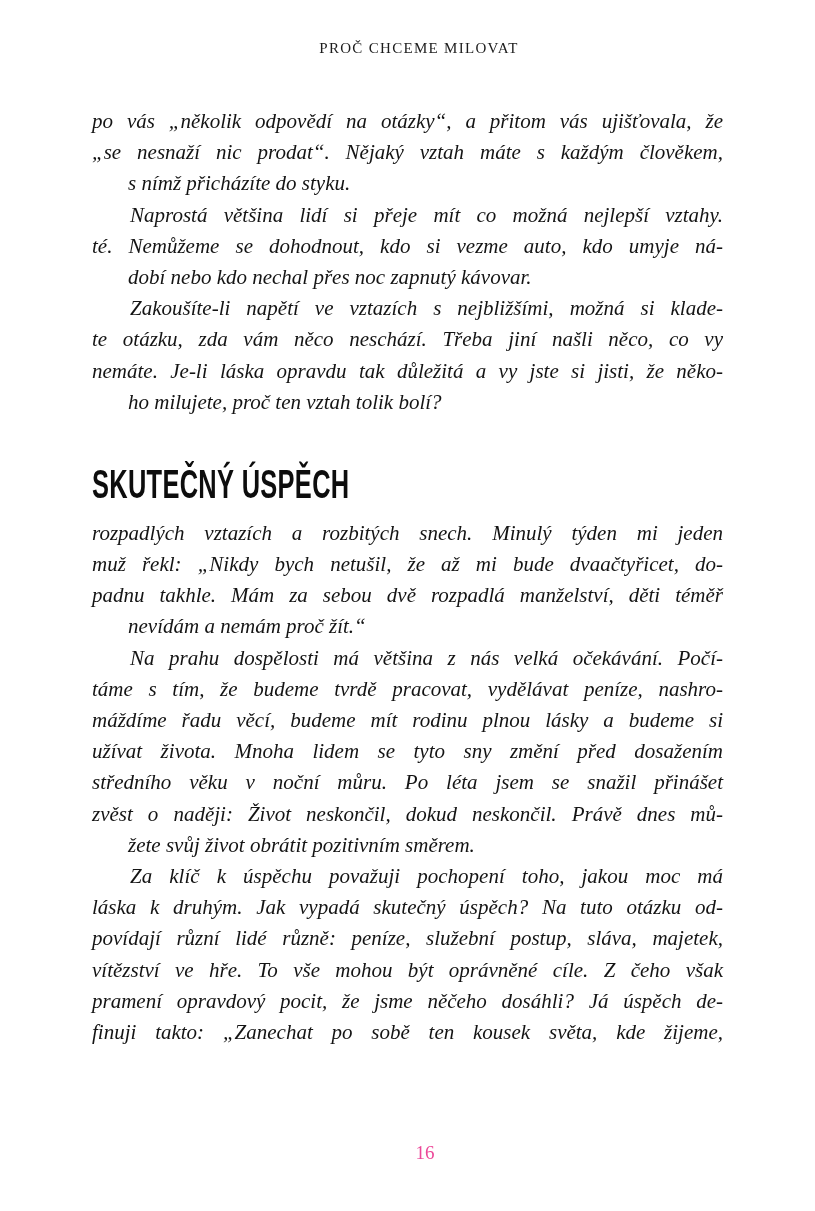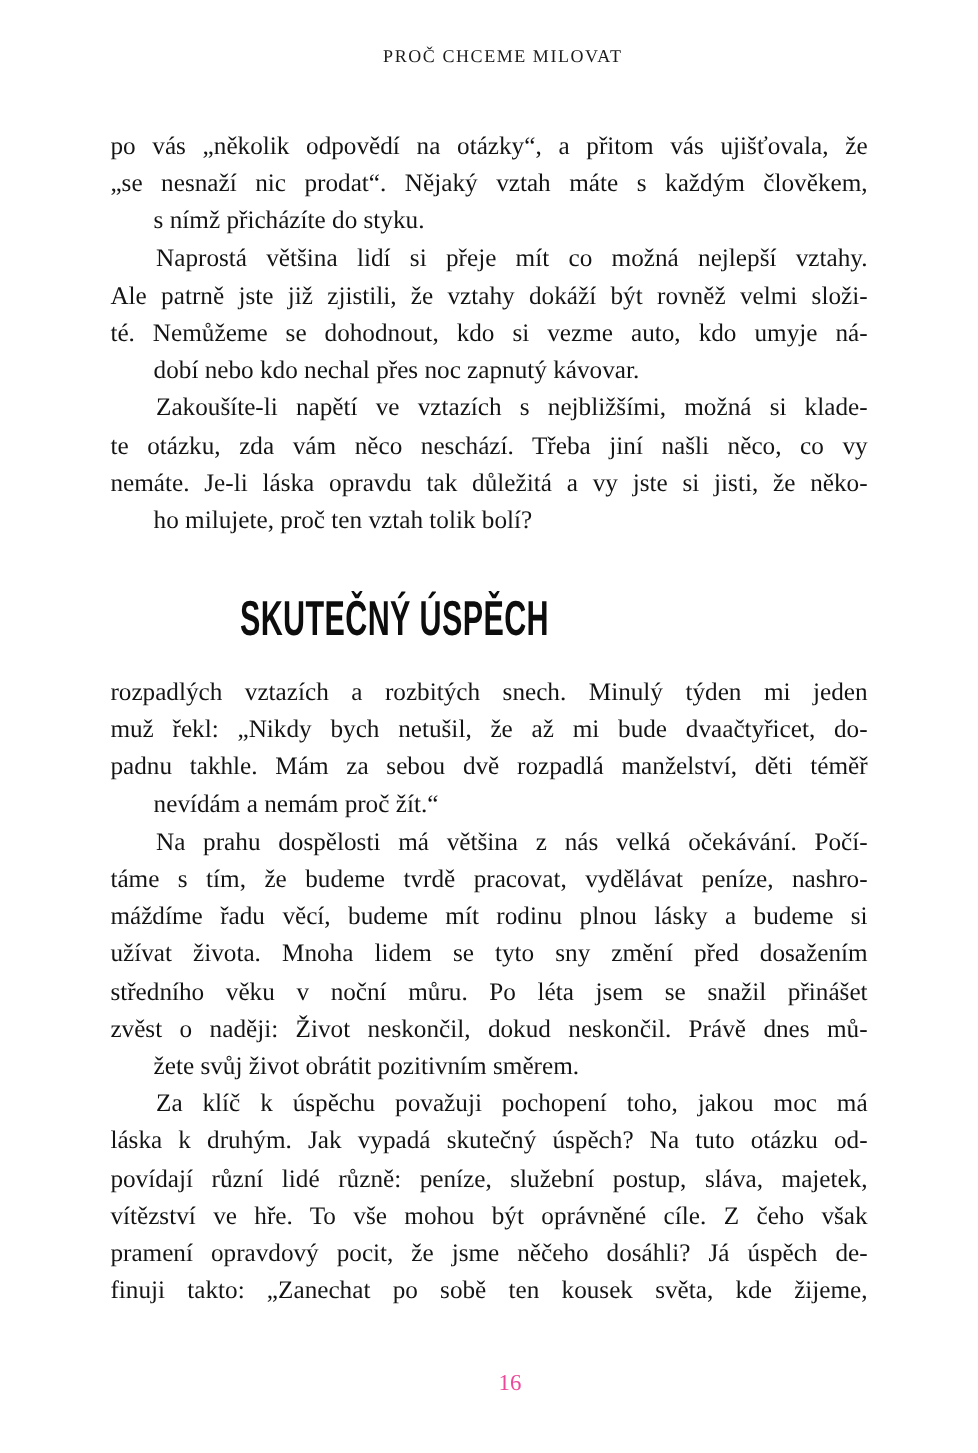--- a/index.html
+++ b/index.html
@@ -36,34 +36,34 @@
     line-height: 31.2px;
   }
   .paragraph {
     margin: 0;
   }
   .line {
     text-align: justify;
     text-align-last: justify;
     white-space: nowrap;
     height: 31.2px;
+    font-style: italic;
   }
   .line.last {
     text-align-last: left;
     margin-left: 36px;
   }
   .line.indent {
     padding-left: 38px;
   }
   .heading {
     margin-top: 46px;
-    margin-bottom: 26px;
+    margin-bottom: 14px;
     height: 40px;
     line-height: 40px;
-    text-align: center;
   }
   .heading-text {
     display: inline-block;
     font-family: "Liberation Sans", sans-serif;
     font-weight: bold;
     font-size: 41px;
     letter-spacing: 0.5px;
     transform: scaleX(0.62);
     transform-origin: left center;
     color: #0d0d0d;
@@ -86,21 +86,20 @@
   <div class="running-header">PROČ CHCEME MILOVAT</div>
 
   <div class="body-text">
       <div class="paragraph">
         <div class="line">po vás „několik odpovědí na otázky“, a přitom vás ujišťovala, že</div>
         <div class="line">„se nesnaží nic prodat“. Nějaký vztah máte s každým člověkem,</div>
         <div class="line last">s nímž přicházíte do styku.</div>
       </div>
       <div class="paragraph">
         <div class="line indent">Naprostá většina lidí si přeje mít co možná nejlepší vztahy.</div>
-        <div class="line">Ale patrně jste již zjistili, že vztahy dokáží být rovněž velmi složi-</div>
         <div class="line">té. Nemůžeme se dohodnout, kdo si vezme auto, kdo umyje ná-</div>
         <div class="line last">dobí nebo kdo nechal přes noc zapnutý kávovar.</div>
       </div>
       <div class="paragraph">
         <div class="line indent">Zakoušíte-li napětí ve vztazích s nejbližšími, možná si klade-</div>
         <div class="line">te otázku, zda vám něco neschází. Třeba jiní našli něco, co vy</div>
         <div class="line">nemáte. Je-li láska opravdu tak důležitá a vy jste si jisti, že něko-</div>
         <div class="line last">ho milujete, proč ten vztah tolik bolí?</div>
       </div>
       <div class="heading"><span class="heading-text">SKUTEČNÝ ÚSPĚCH</span></div>

